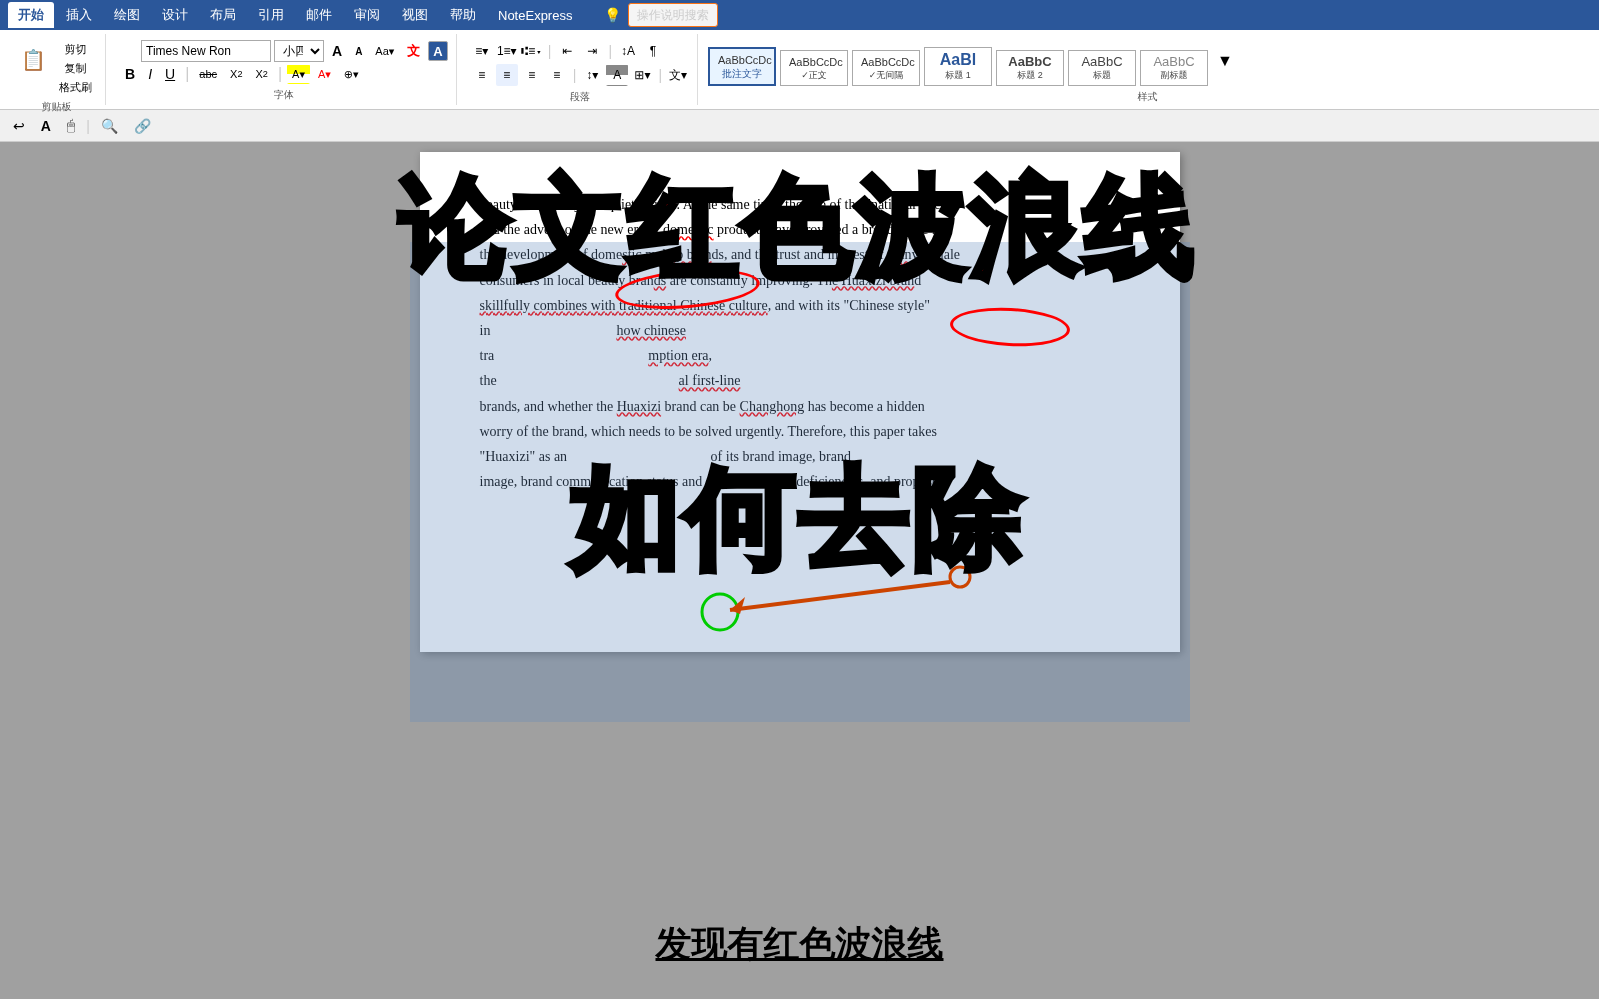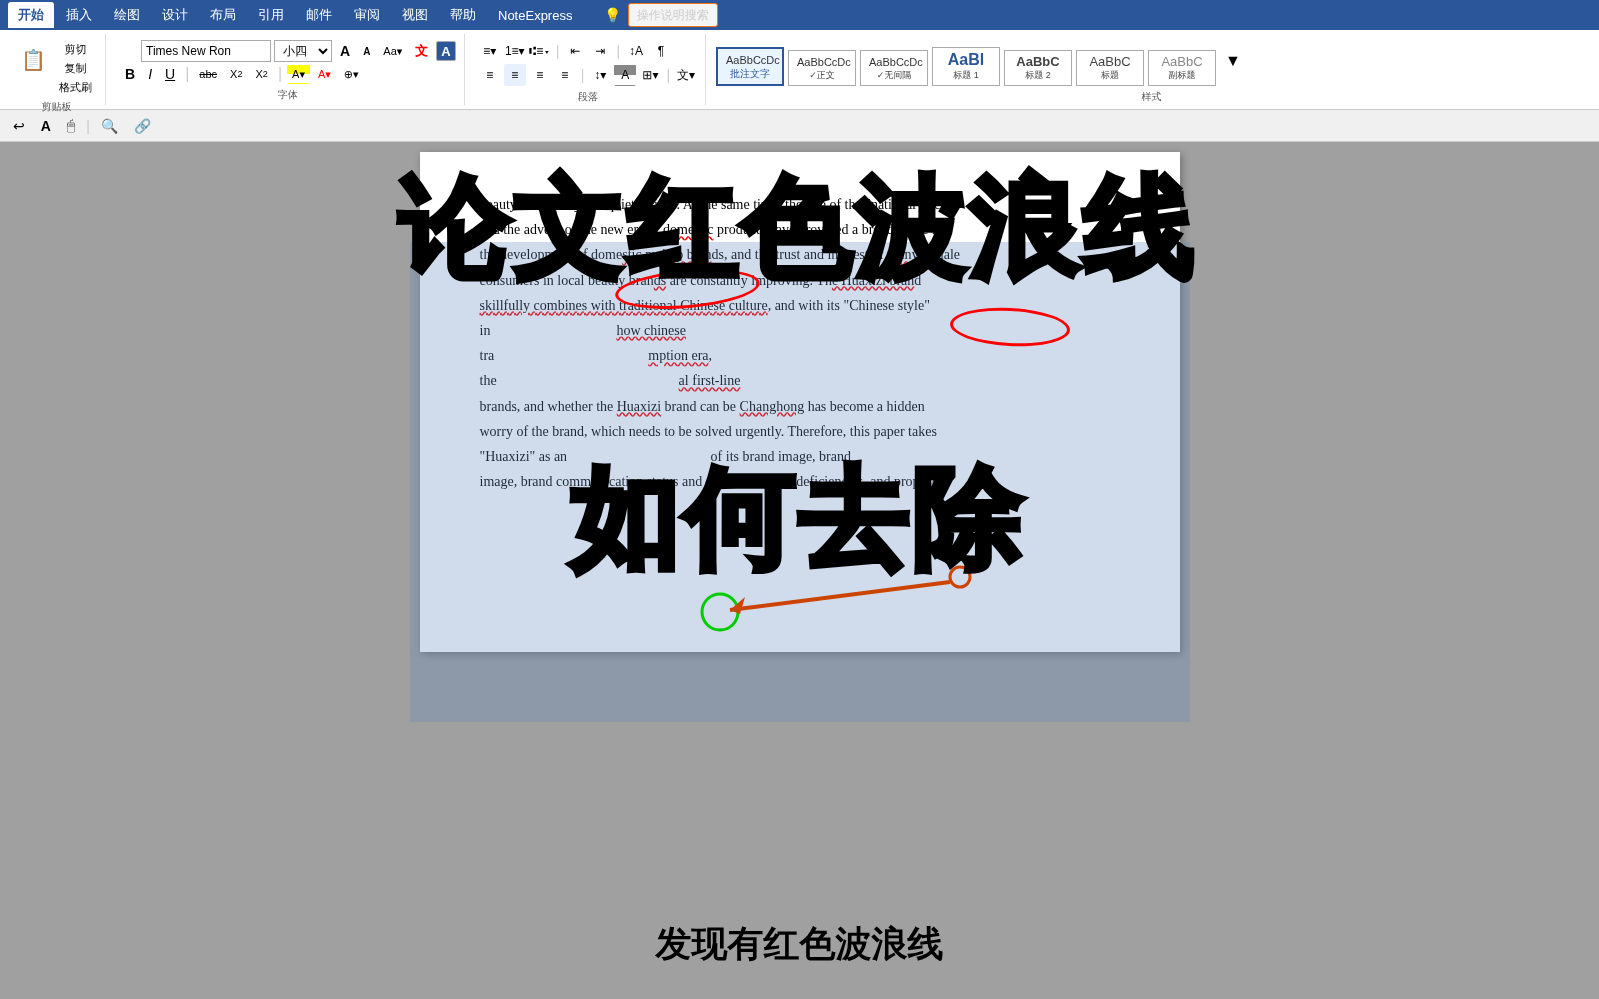--- a/index.html
+++ b/index.html
@@ -48,21 +48,21 @@
       padding: 2px 4px;
       font-size: 12px;
       width: 130px;
       height: 22px;
     }
     .size-selector {
       border: 1px solid #aaa;
       background: white;
       padding: 2px 4px;
       font-size: 12px;
-      width: 58px;
+      width: 50px;
       height: 22px;
     }
     .ribbon-btn {
       border: 1px solid transparent;
       background: transparent;
       padding: 1px 4px;
       font-size: 11px;
       cursor: pointer;
       border-radius: 2px;
       height: 20px;
@@ -173,20 +173,21 @@
     .small-subtitle {
       position: absolute;
       bottom: 30px;
       left: 0; right: 0;
       text-align: center;
       font-size: 36px;
       font-weight: 900;
       color: black;
       font-family: 'Microsoft YaHei', SimHei, sans-serif;
       z-index: 10;
+      text-decoration: underline;
     }
 
     
     .circle-overlay {
       position: absolute;
       border: 3px solid red;
       border-radius: 50%;
       pointer-events: none;
     }
 

